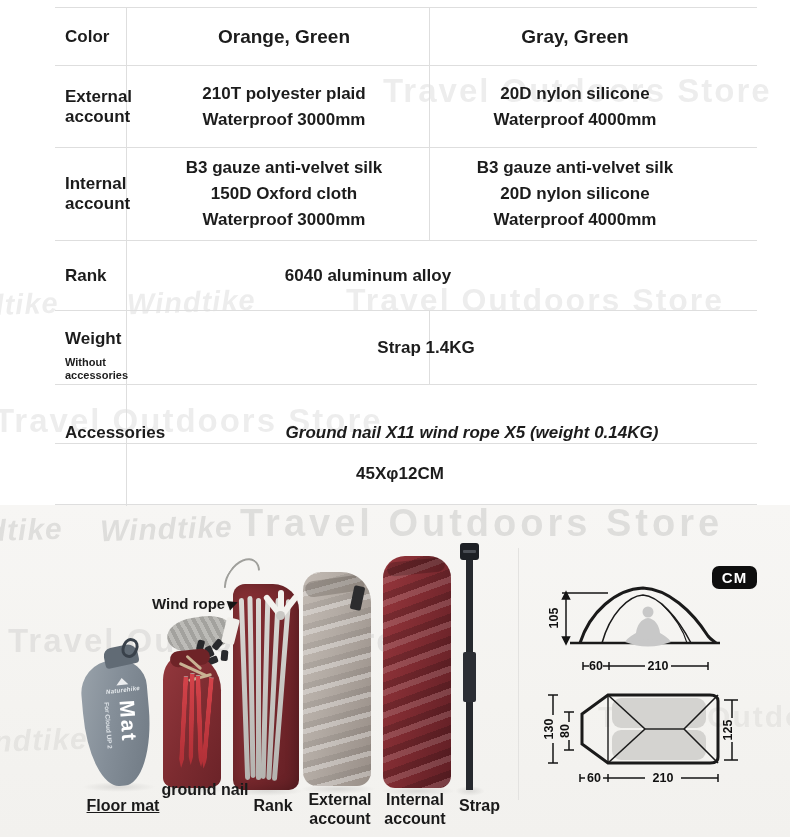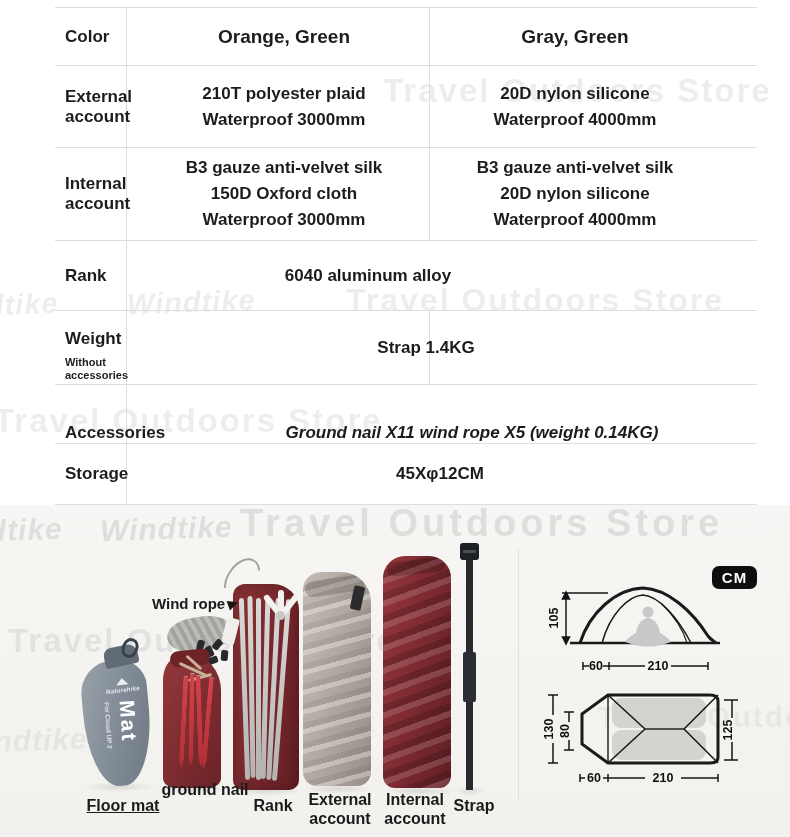--- a/index.html
+++ b/index.html
@@ -54,21 +54,21 @@
 
   
   .ph{position:absolute;z-index:3;}
   .photo-label{position:absolute;z-index:4;font-size:16px;font-weight:700;
                text-align:center;line-height:19px;color:#1a1a1a;}
   .lbl-mat{left:73px;top:796px;width:100px;text-decoration:underline;}
   .lbl-nail{left:150px;top:780px;width:110px;}
   .lbl-rank{left:243px;top:796px;width:60px;}
   .lbl-ext{left:305px;top:790px;width:70px;}
   .lbl-int{left:380px;top:790px;width:70px;}
-  .lbl-strap{left:448px;top:796px;width:52px;}
+  .lbl-strap{left:448px;top:796px;width:52px;text-align:right;}
   .anno-windrope{left:152px;top:594px;width:80px;font-size:15px;text-align:left;}
   .anno-arrow{position:absolute;left:228px;top:599px;width:0;height:0;z-index:4;
               border-left:10px solid #161616;border-top:5px solid transparent;
               border-bottom:5px solid transparent;transform:rotate(-20deg);}
   .vdivider{position:absolute;left:518px;top:548px;width:1px;height:252px;background:#e3e2e0;z-index:2;}
   .shadow{position:absolute;height:10px;z-index:2;
           background:radial-gradient(ellipse at center,rgba(0,0,0,0.10),transparent 70%);}
   .sh1{left:82px;top:782px;width:74px;}
   .sh2{left:160px;top:784px;width:66px;}
   .sh3{left:230px;top:786px;width:74px;}
@@ -260,21 +260,20 @@
         <div>Strap 1.4KG</div>
       </div>
     </div>
 
     <div class="row r5">
       <div class="label">Accessories</div>
       <div class="span-cell sp-acc">Ground nail X11 wind rope X5 (weight 0.14KG)</div>
     </div>
 
     <div class="row r6">
-      <div class="label">Storage</div>
       <div class="span-cell sp-sto">45Xφ12CM</div>
     </div>
   </div>
 
   <div class="vdivider"></div>
   <div class="shadow sh1"></div>
   <div class="shadow sh2"></div>
   <div class="shadow sh3"></div>
   <div class="shadow sh4"></div>
   <div class="shadow sh5"></div>

